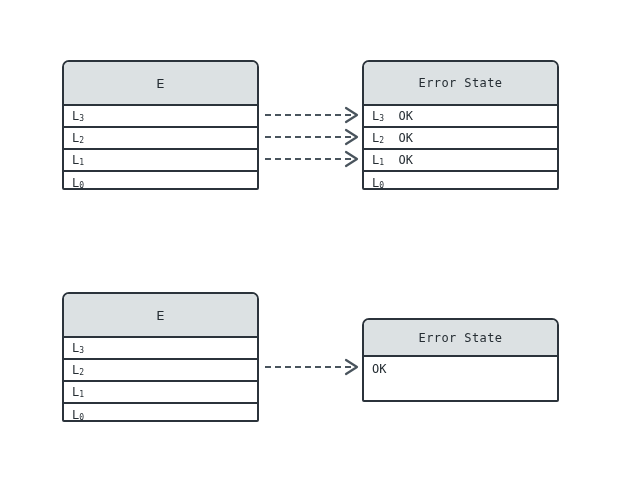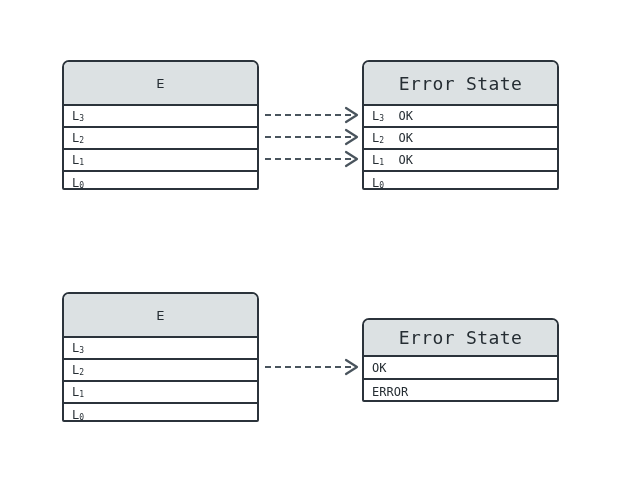--- a/index.html
+++ b/index.html
@@ -38,21 +38,21 @@
     justify-content: center;
     color: #252d33;
     letter-spacing: 0.4px;
   }
   .table-header.sans {
     font-family: "DejaVu Sans", sans-serif;
     font-size: 13px;
   }
   .table-header.mono {
     font-family: "DejaVu Sans Mono", monospace;
-    font-size: 18px;
+    font-size: 12px;
   }
   .table-row {
     box-sizing: border-box;
     display: flex;
     align-items: center;
     background: #ffffff;
     border-bottom: 2px solid #2b333b;
     padding-left: 8px;
     font-family: "DejaVu Sans Mono", monospace;
     font-size: 12px;
@@ -154,23 +154,20 @@
     </div>
   </div>
 
   <div class="table-box" id="box-error-bottom">
     <div class="table-header mono">
       <span>Error State</span>
     </div>
     <div class="table-row">
       <span>OK</span>
     </div>
-    <div class="table-row">
-      <span>ERROR</span>
-    </div>
   </div>
 
   <svg class="arrow-layer" width="620" height="484" viewBox="0 0 620 484">
     <g stroke="#49545d" stroke-width="2" fill="none" stroke-dasharray="6 4" stroke-linecap="butt">
       <line x1="265" y1="115" x2="352" y2="115"></line>
       <line x1="265" y1="137" x2="352" y2="137"></line>
       <line x1="265" y1="159" x2="352" y2="159"></line>
       <line x1="265" y1="367" x2="352" y2="367"></line>
     </g>
     <g stroke="#49545d" stroke-width="2.2" fill="none" stroke-linecap="round" stroke-linejoin="round">

